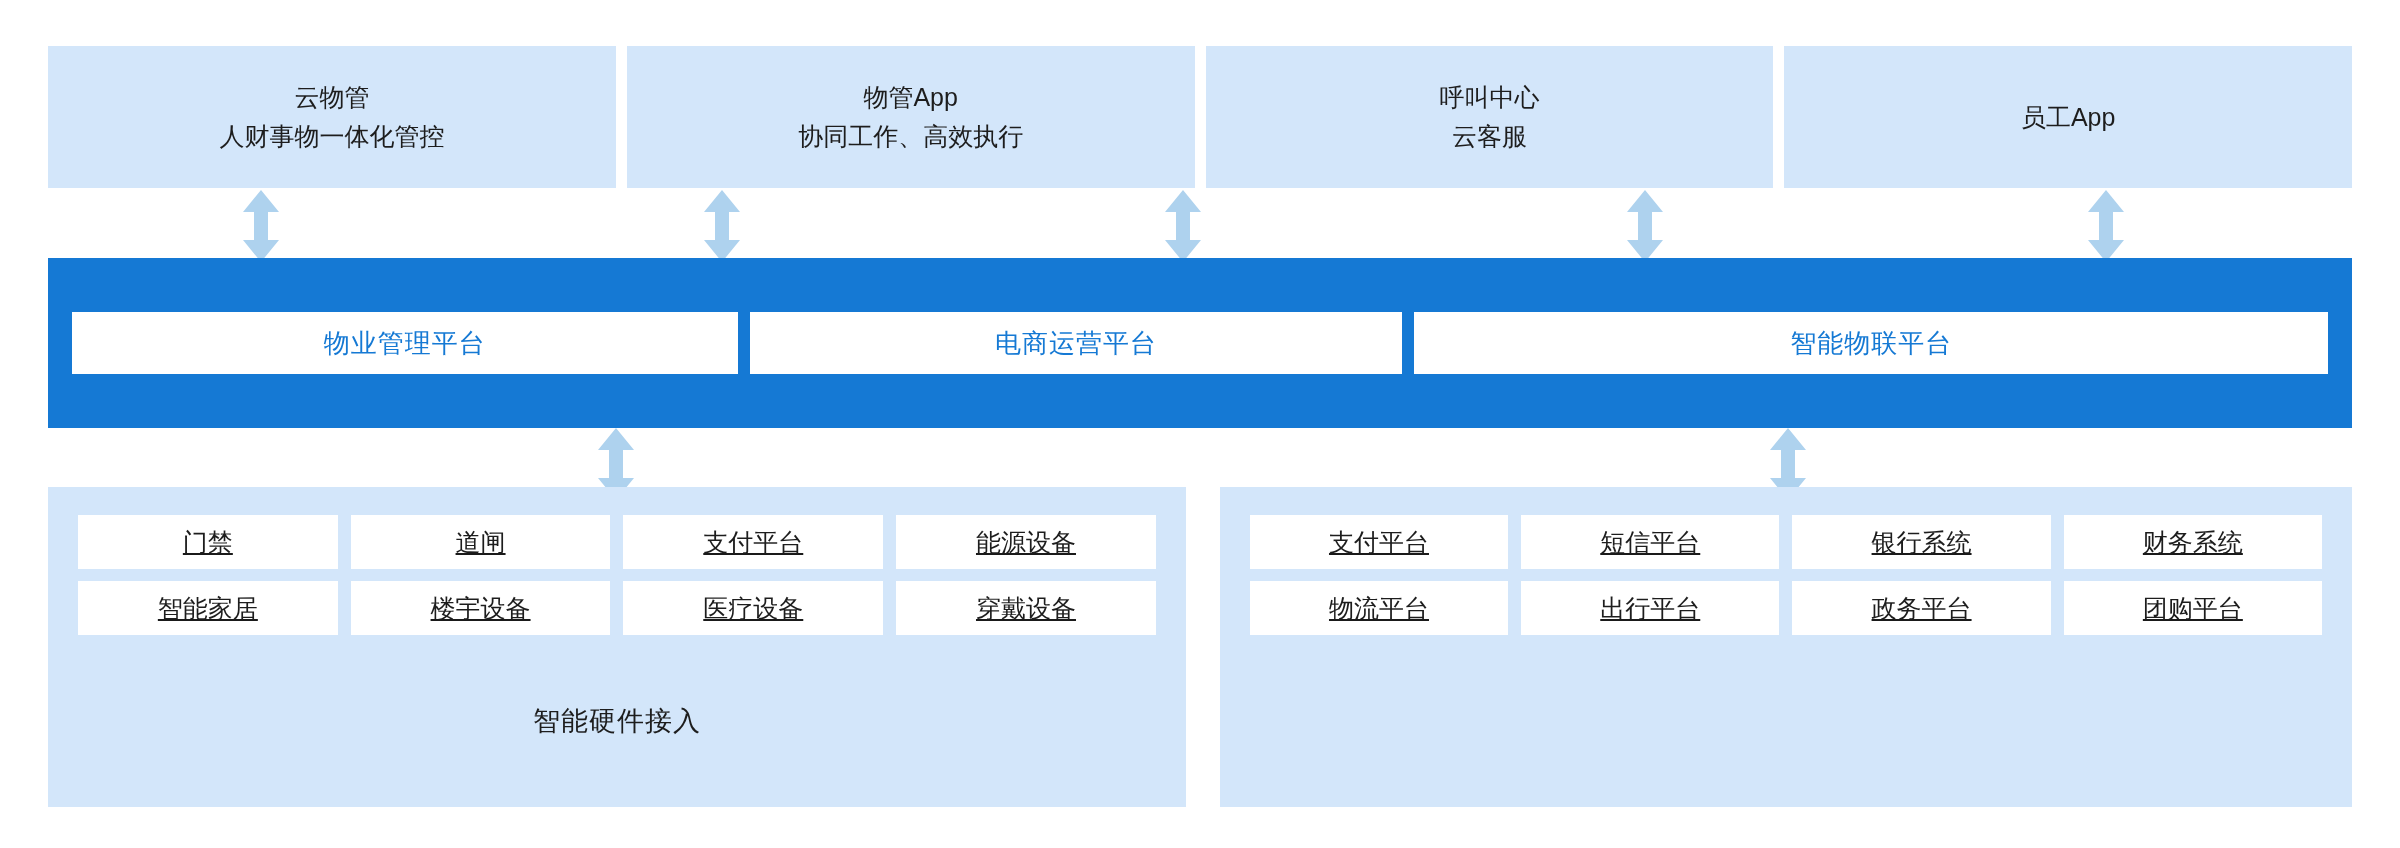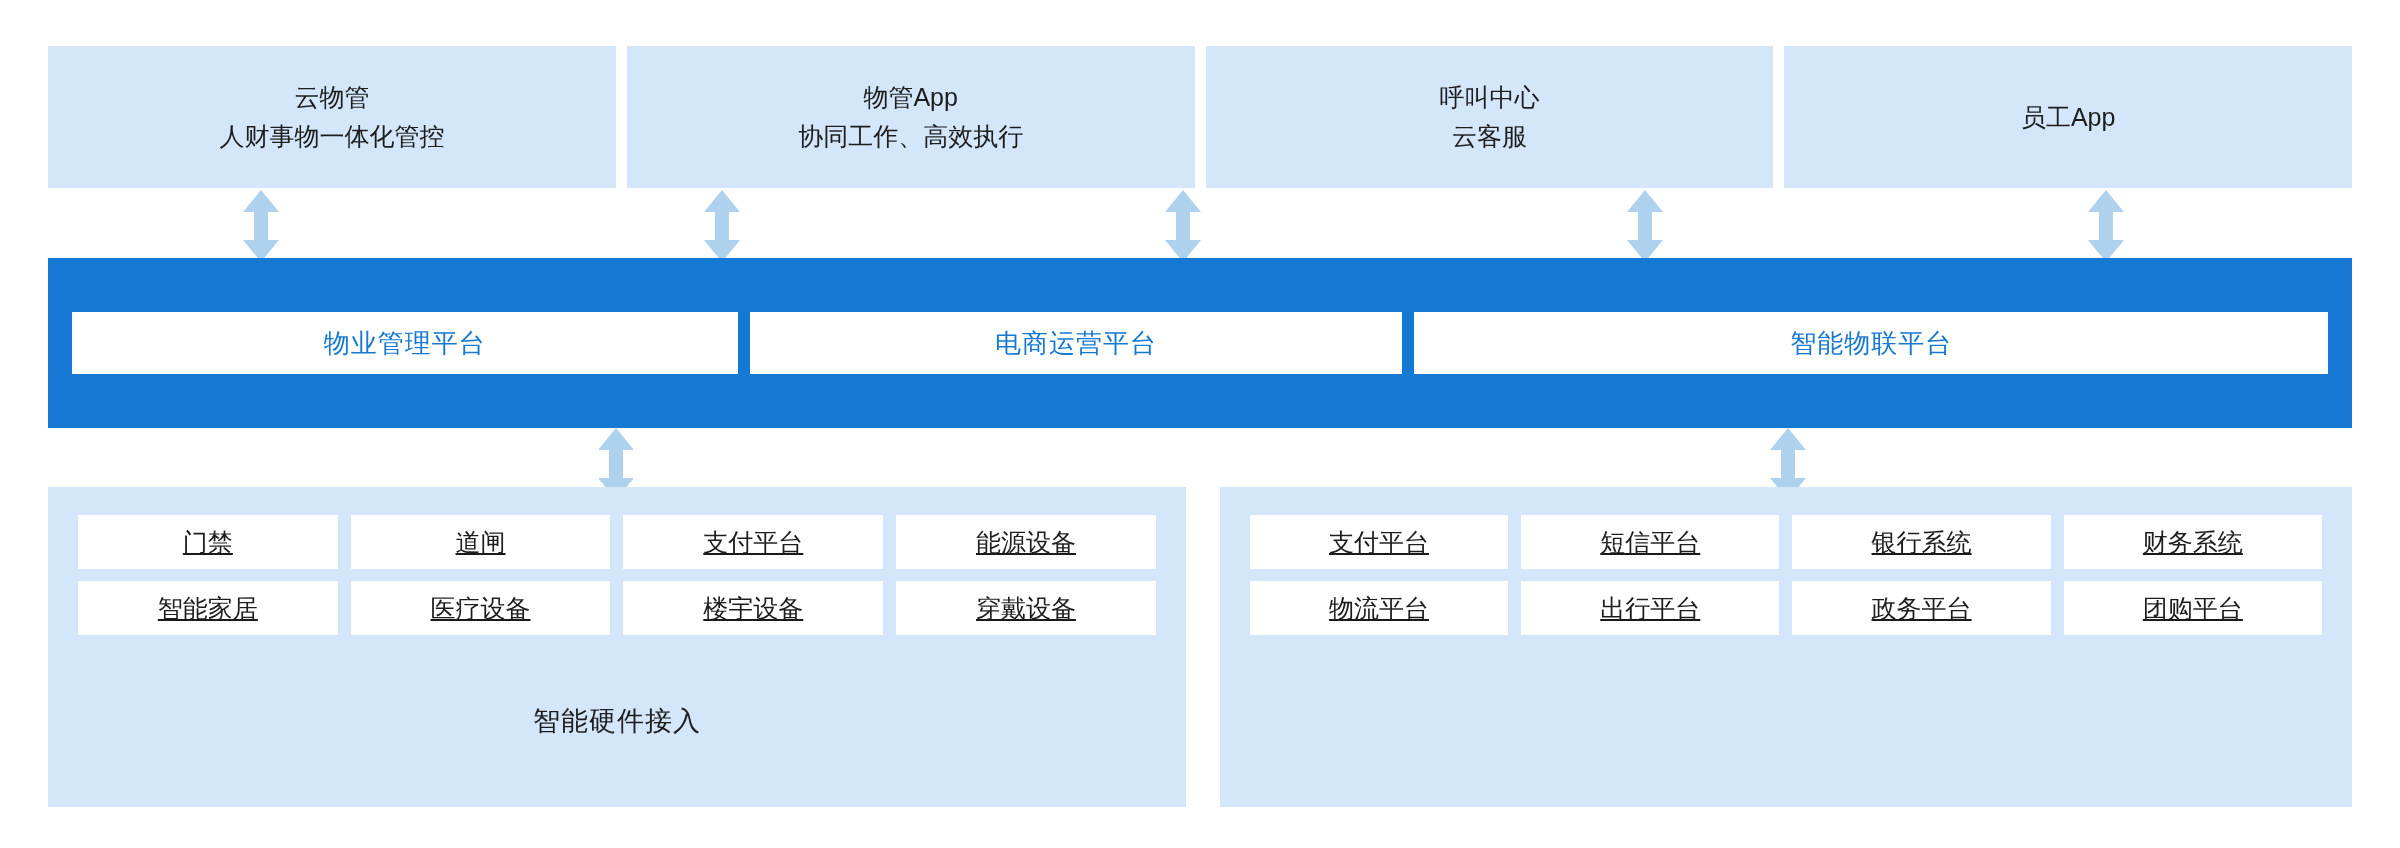--- a/index.html
+++ b/index.html
@@ -204,22 +204,22 @@
 
   <div class="bottom-wrap">
 
     <div class="panel left">
       <div class="grid">
         <div class="cell">门禁</div>
         <div class="cell">道闸</div>
         <div class="cell">支付平台</div>
         <div class="cell">能源设备</div>
         <div class="cell">智能家居</div>
+        <div class="cell">楼宇设备</div>
         <div class="cell">医疗设备</div>
-        <div class="cell">楼宇设备</div>
         <div class="cell">穿戴设备</div>
       </div>
       <div class="panel-caption">智能硬件接入</div>
     </div>
 
     <div class="panel right">
       <div class="grid">
         <div class="cell">支付平台</div>
         <div class="cell">短信平台</div>
         <div class="cell">银行系统</div>

